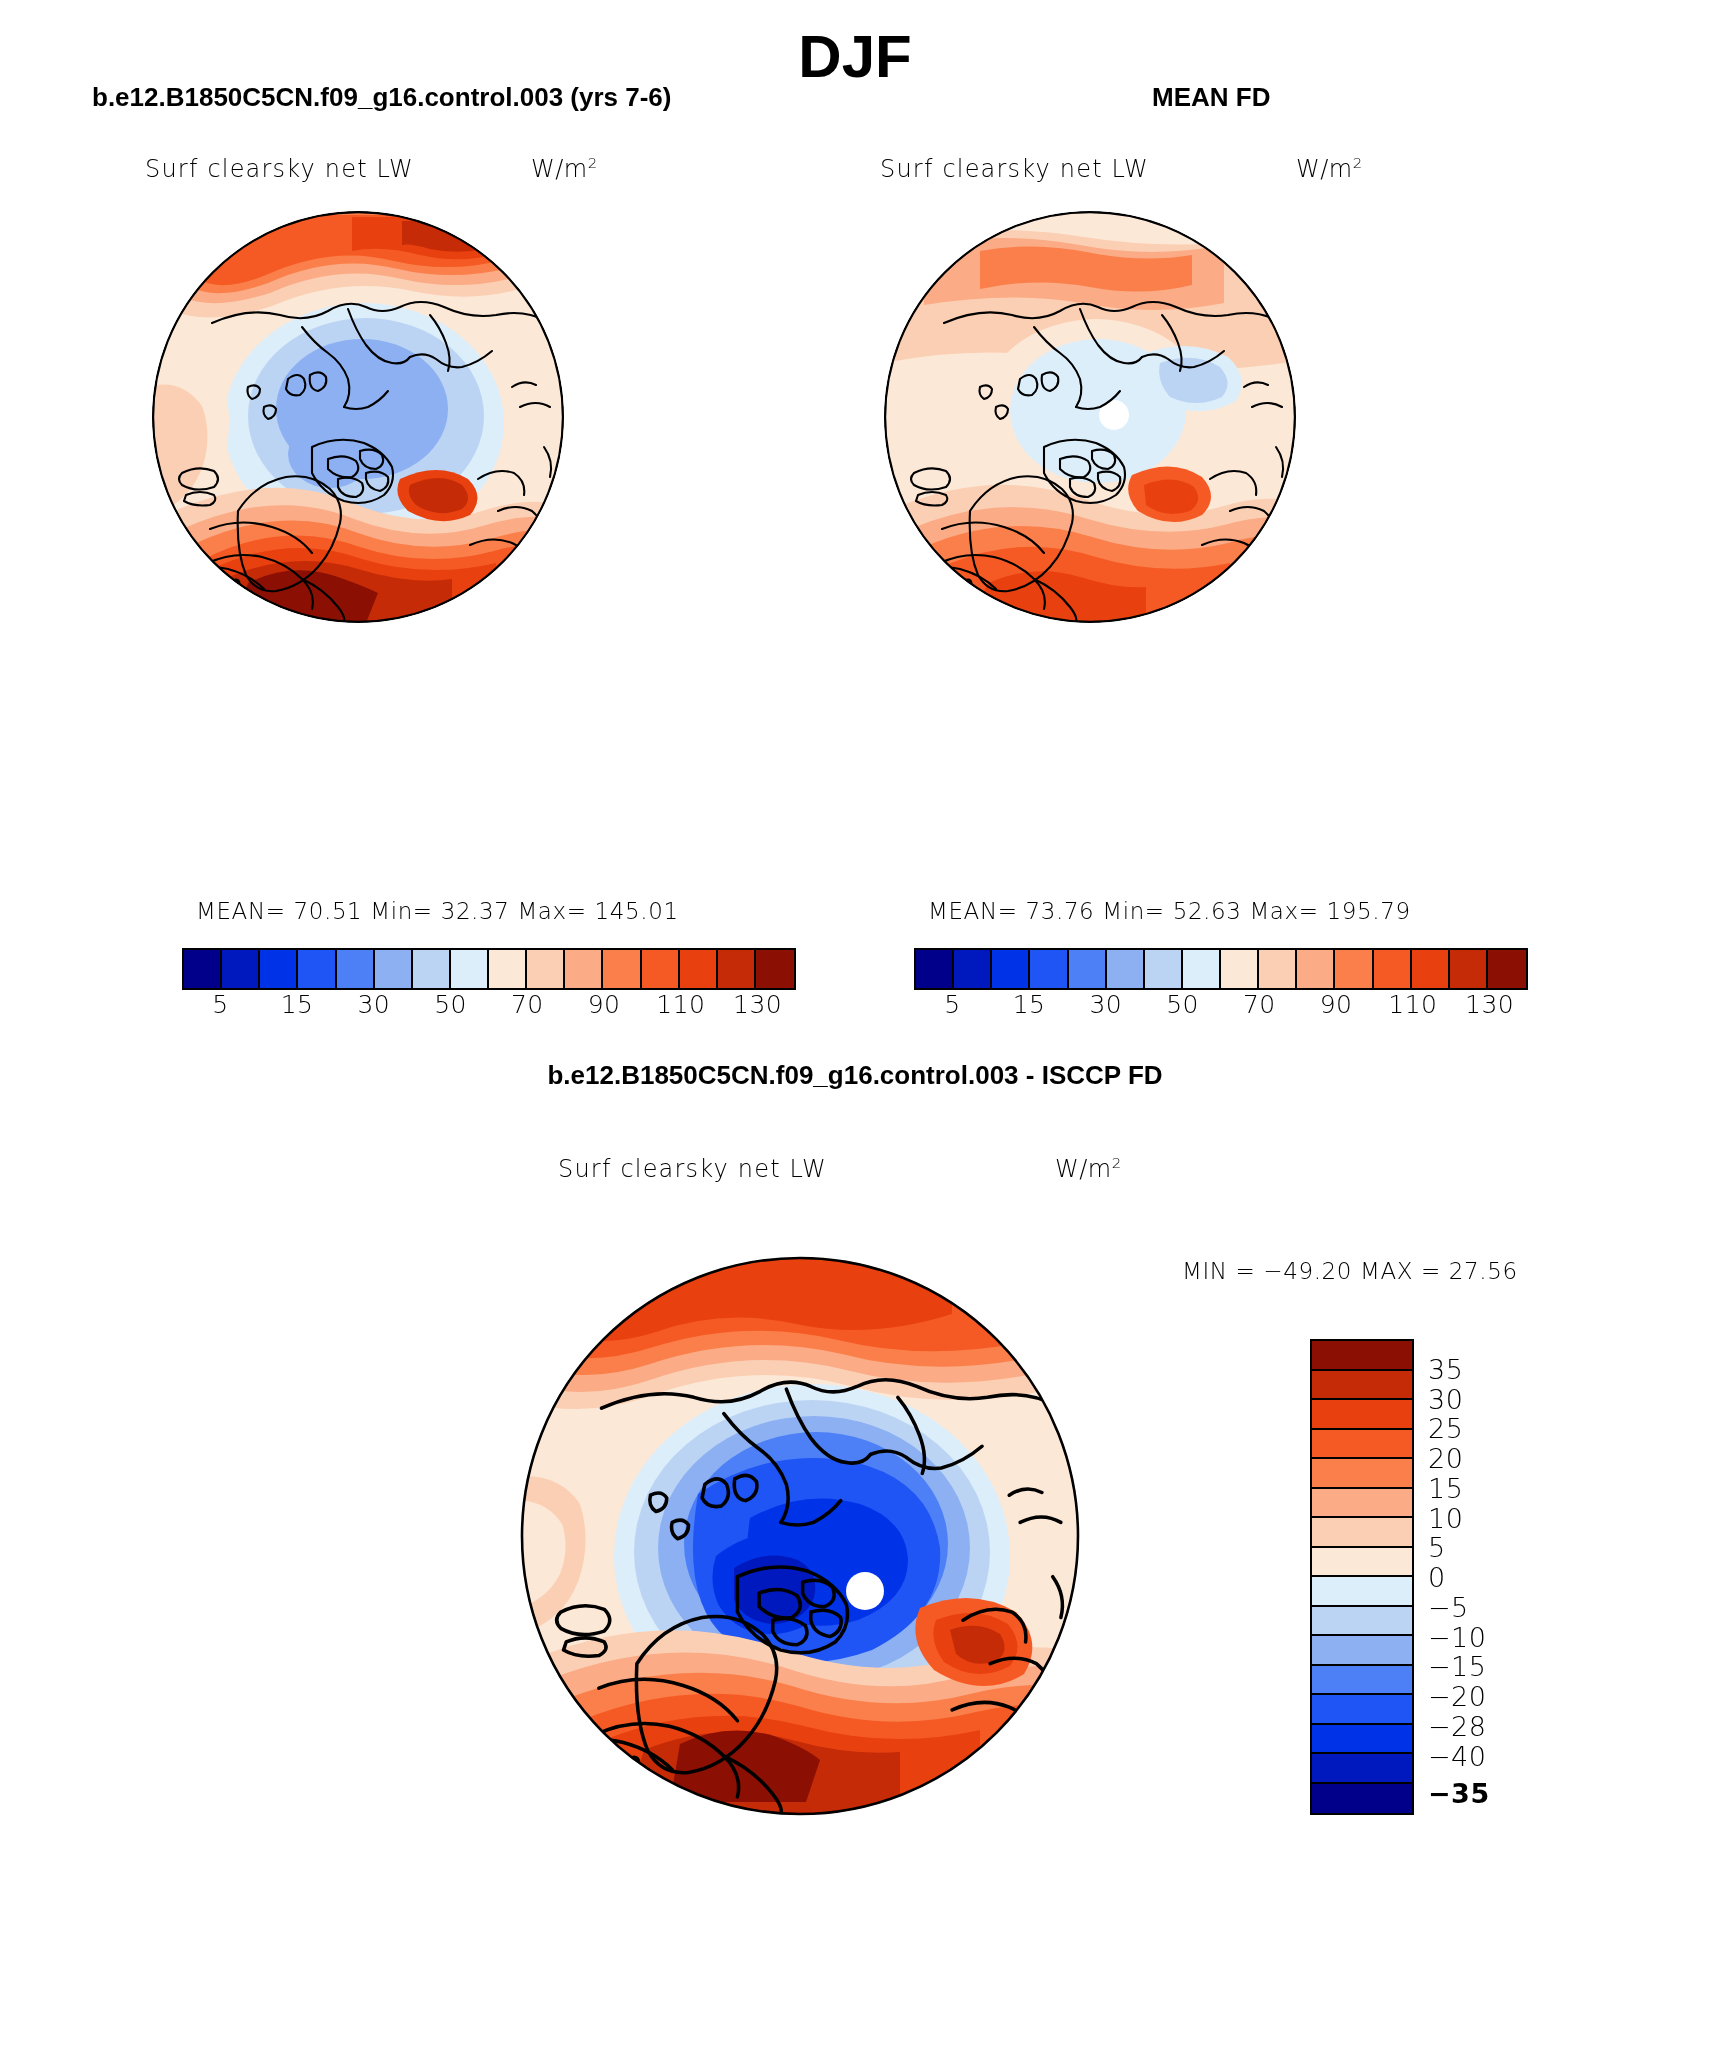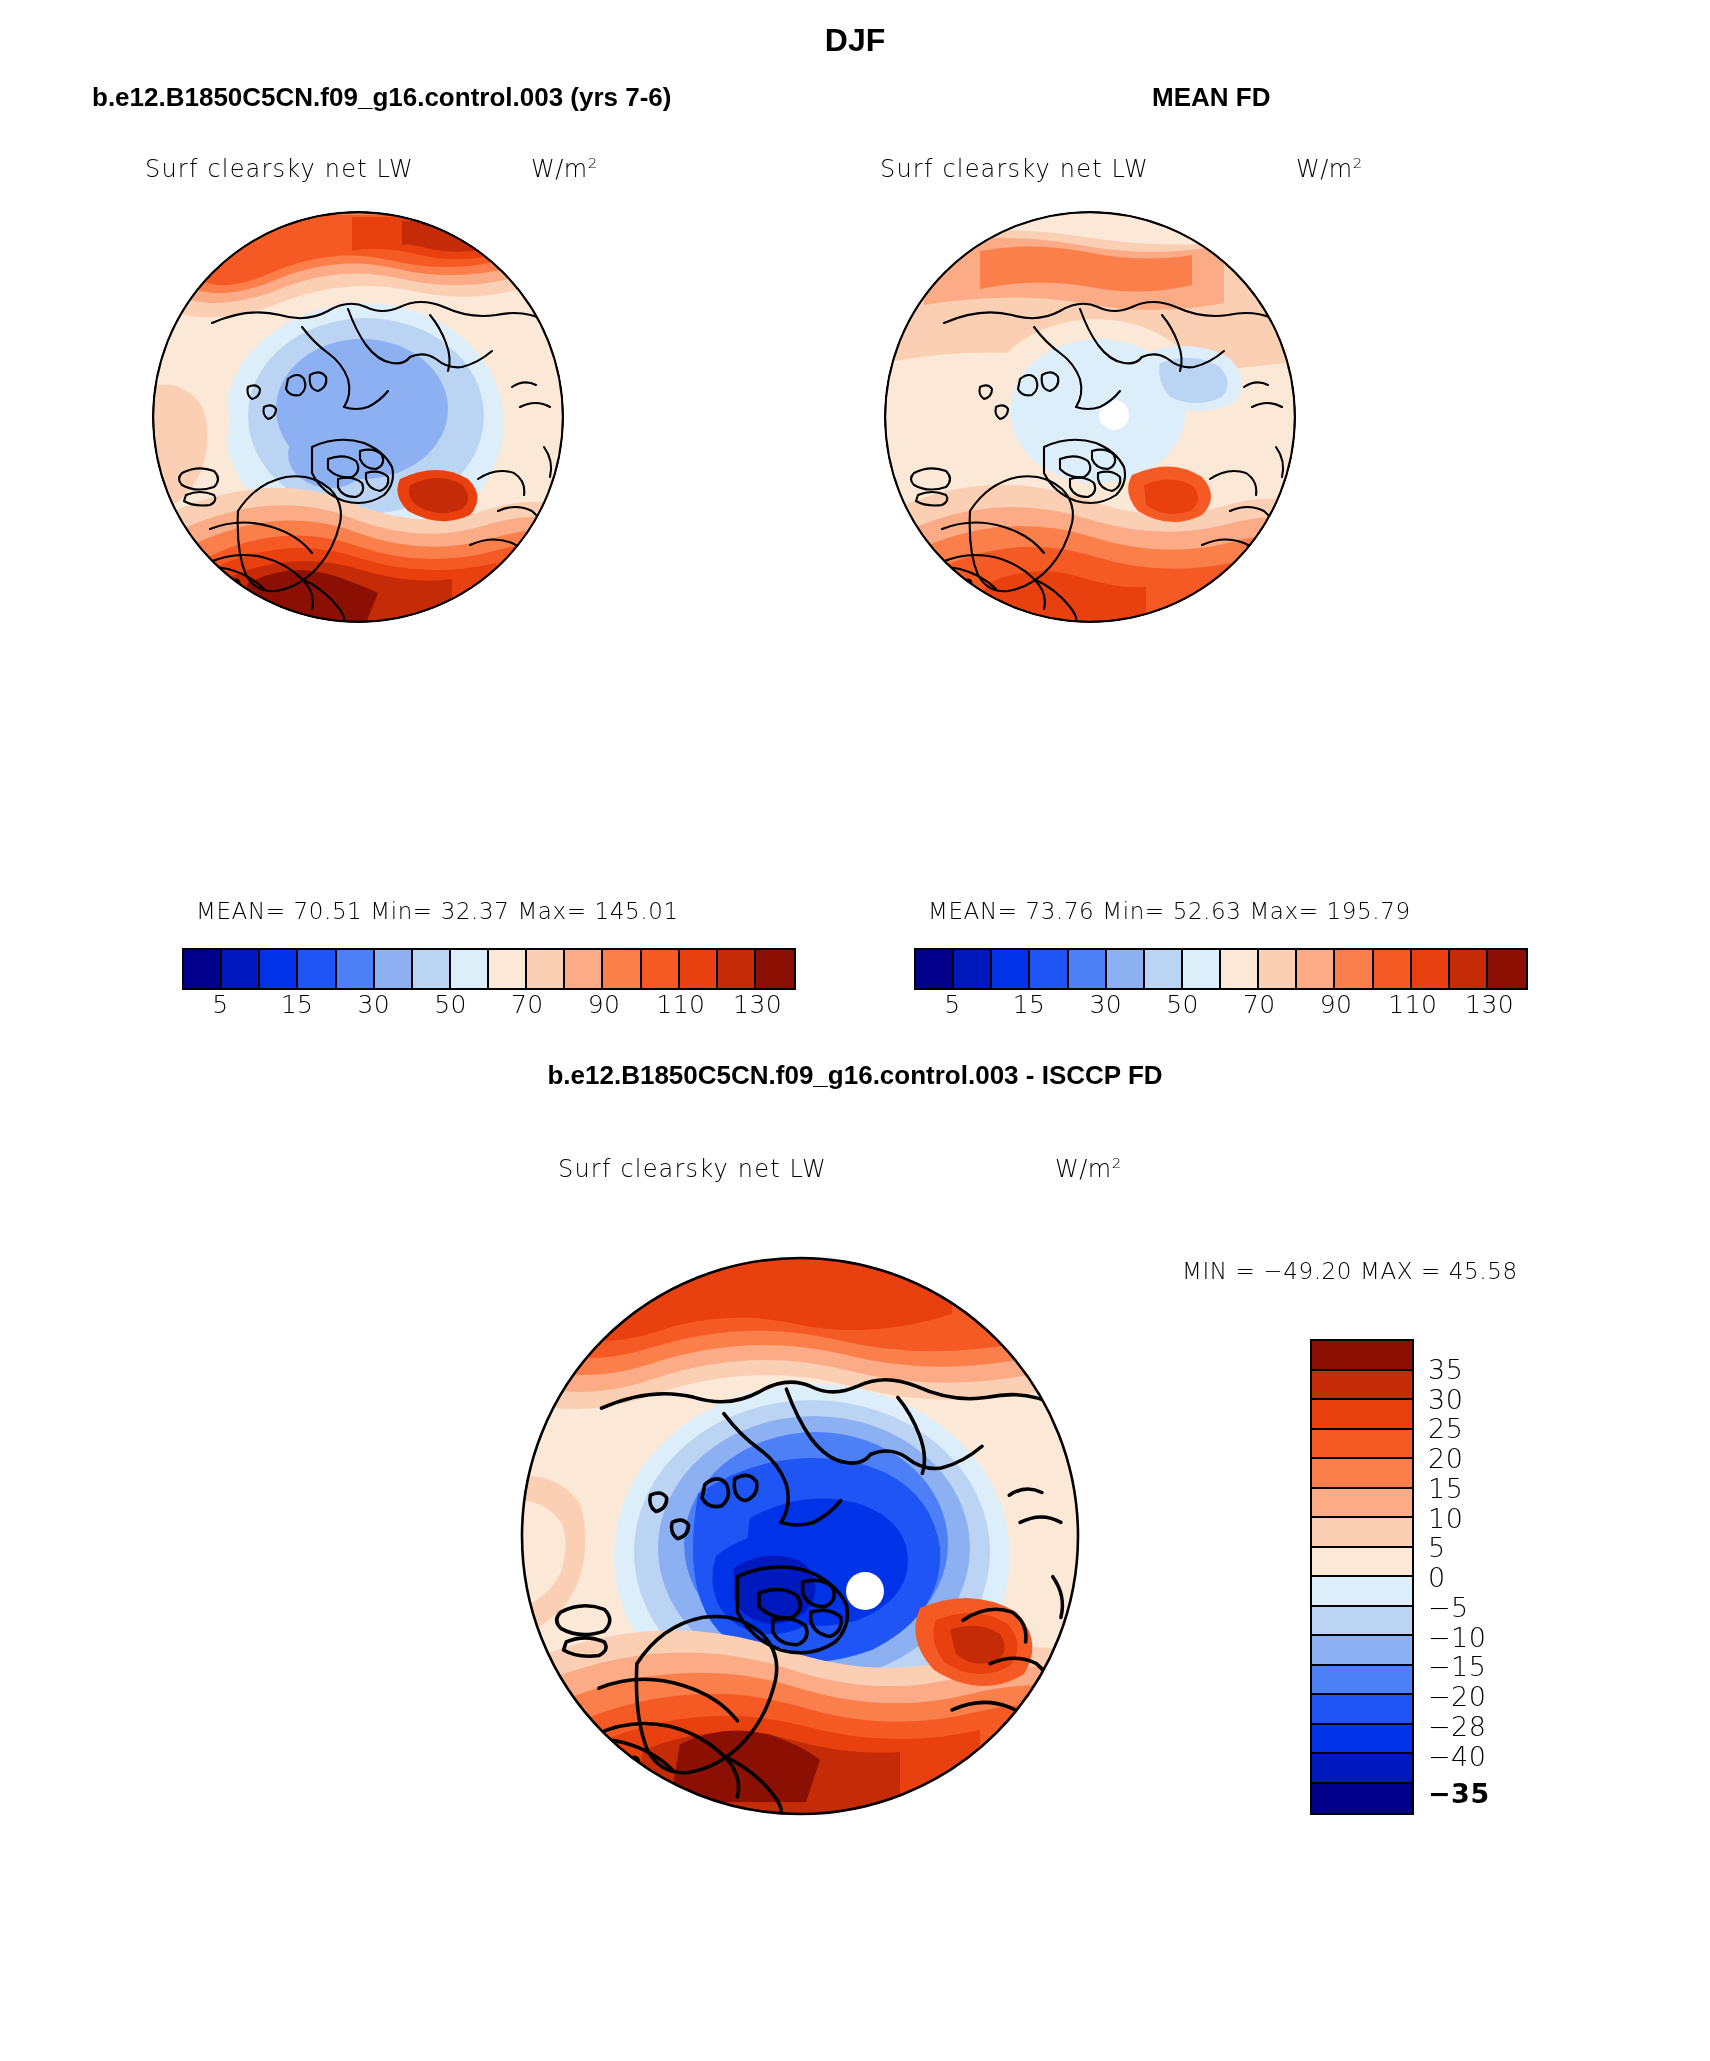--- a/index.html
+++ b/index.html
@@ -17,21 +17,21 @@
   }
 
   .abs { position: absolute; }
 
   
   .main-title {
     left: 0; right: 0; top: 22px;
     text-align: center;
     font-family: "Liberation Sans", sans-serif;
     font-weight: bold;
-    font-size: 32px;
+    font-size: 60px;
     letter-spacing: 0px;
   }
   .case-title {
     font-family: "Liberation Sans", sans-serif;
     font-weight: bold;
     font-size: 26px;
     white-space: nowrap;
   }
   .diff-title {
     left: 0; right: 0; top: 1060px;
@@ -344,21 +344,21 @@
 </div>
 
 <div class="abs diff-title">b.e12.B1850C5CN.f09_g16.control.003 - ISCCP FD</div>
 
 <div class="abs annot" style="left:558px; top:1155px;">Surf clearsky net LW</div>
 
 <div class="abs annot annot-units" style="left:1055px; top:1155px;">
   <span>W/m</span><sup>2</sup>
 </div>
 
-<div class="abs stats" style="left:1182px; top:1258px;">MIN = −49.20 MAX =   45.58</div>
+<div class="abs stats" style="left:1182px; top:1258px;">MIN = −49.20 MAX =   27.56</div>
 
 <div class="abs map" style="left:520px; top:1256px; width:560px; height:560px;">
   <svg width="560" height="560" viewBox="0 0 560 560">
     <defs>
       <clipPath id="clipC">
           <circle cx="280" cy="280" r="278"></circle>
         </clipPath>
     </defs>
     <g clip-path="url(#clipC)">
       <rect x="0" y="0" width="560" height="560" fill="#fce8d7"></rect>

